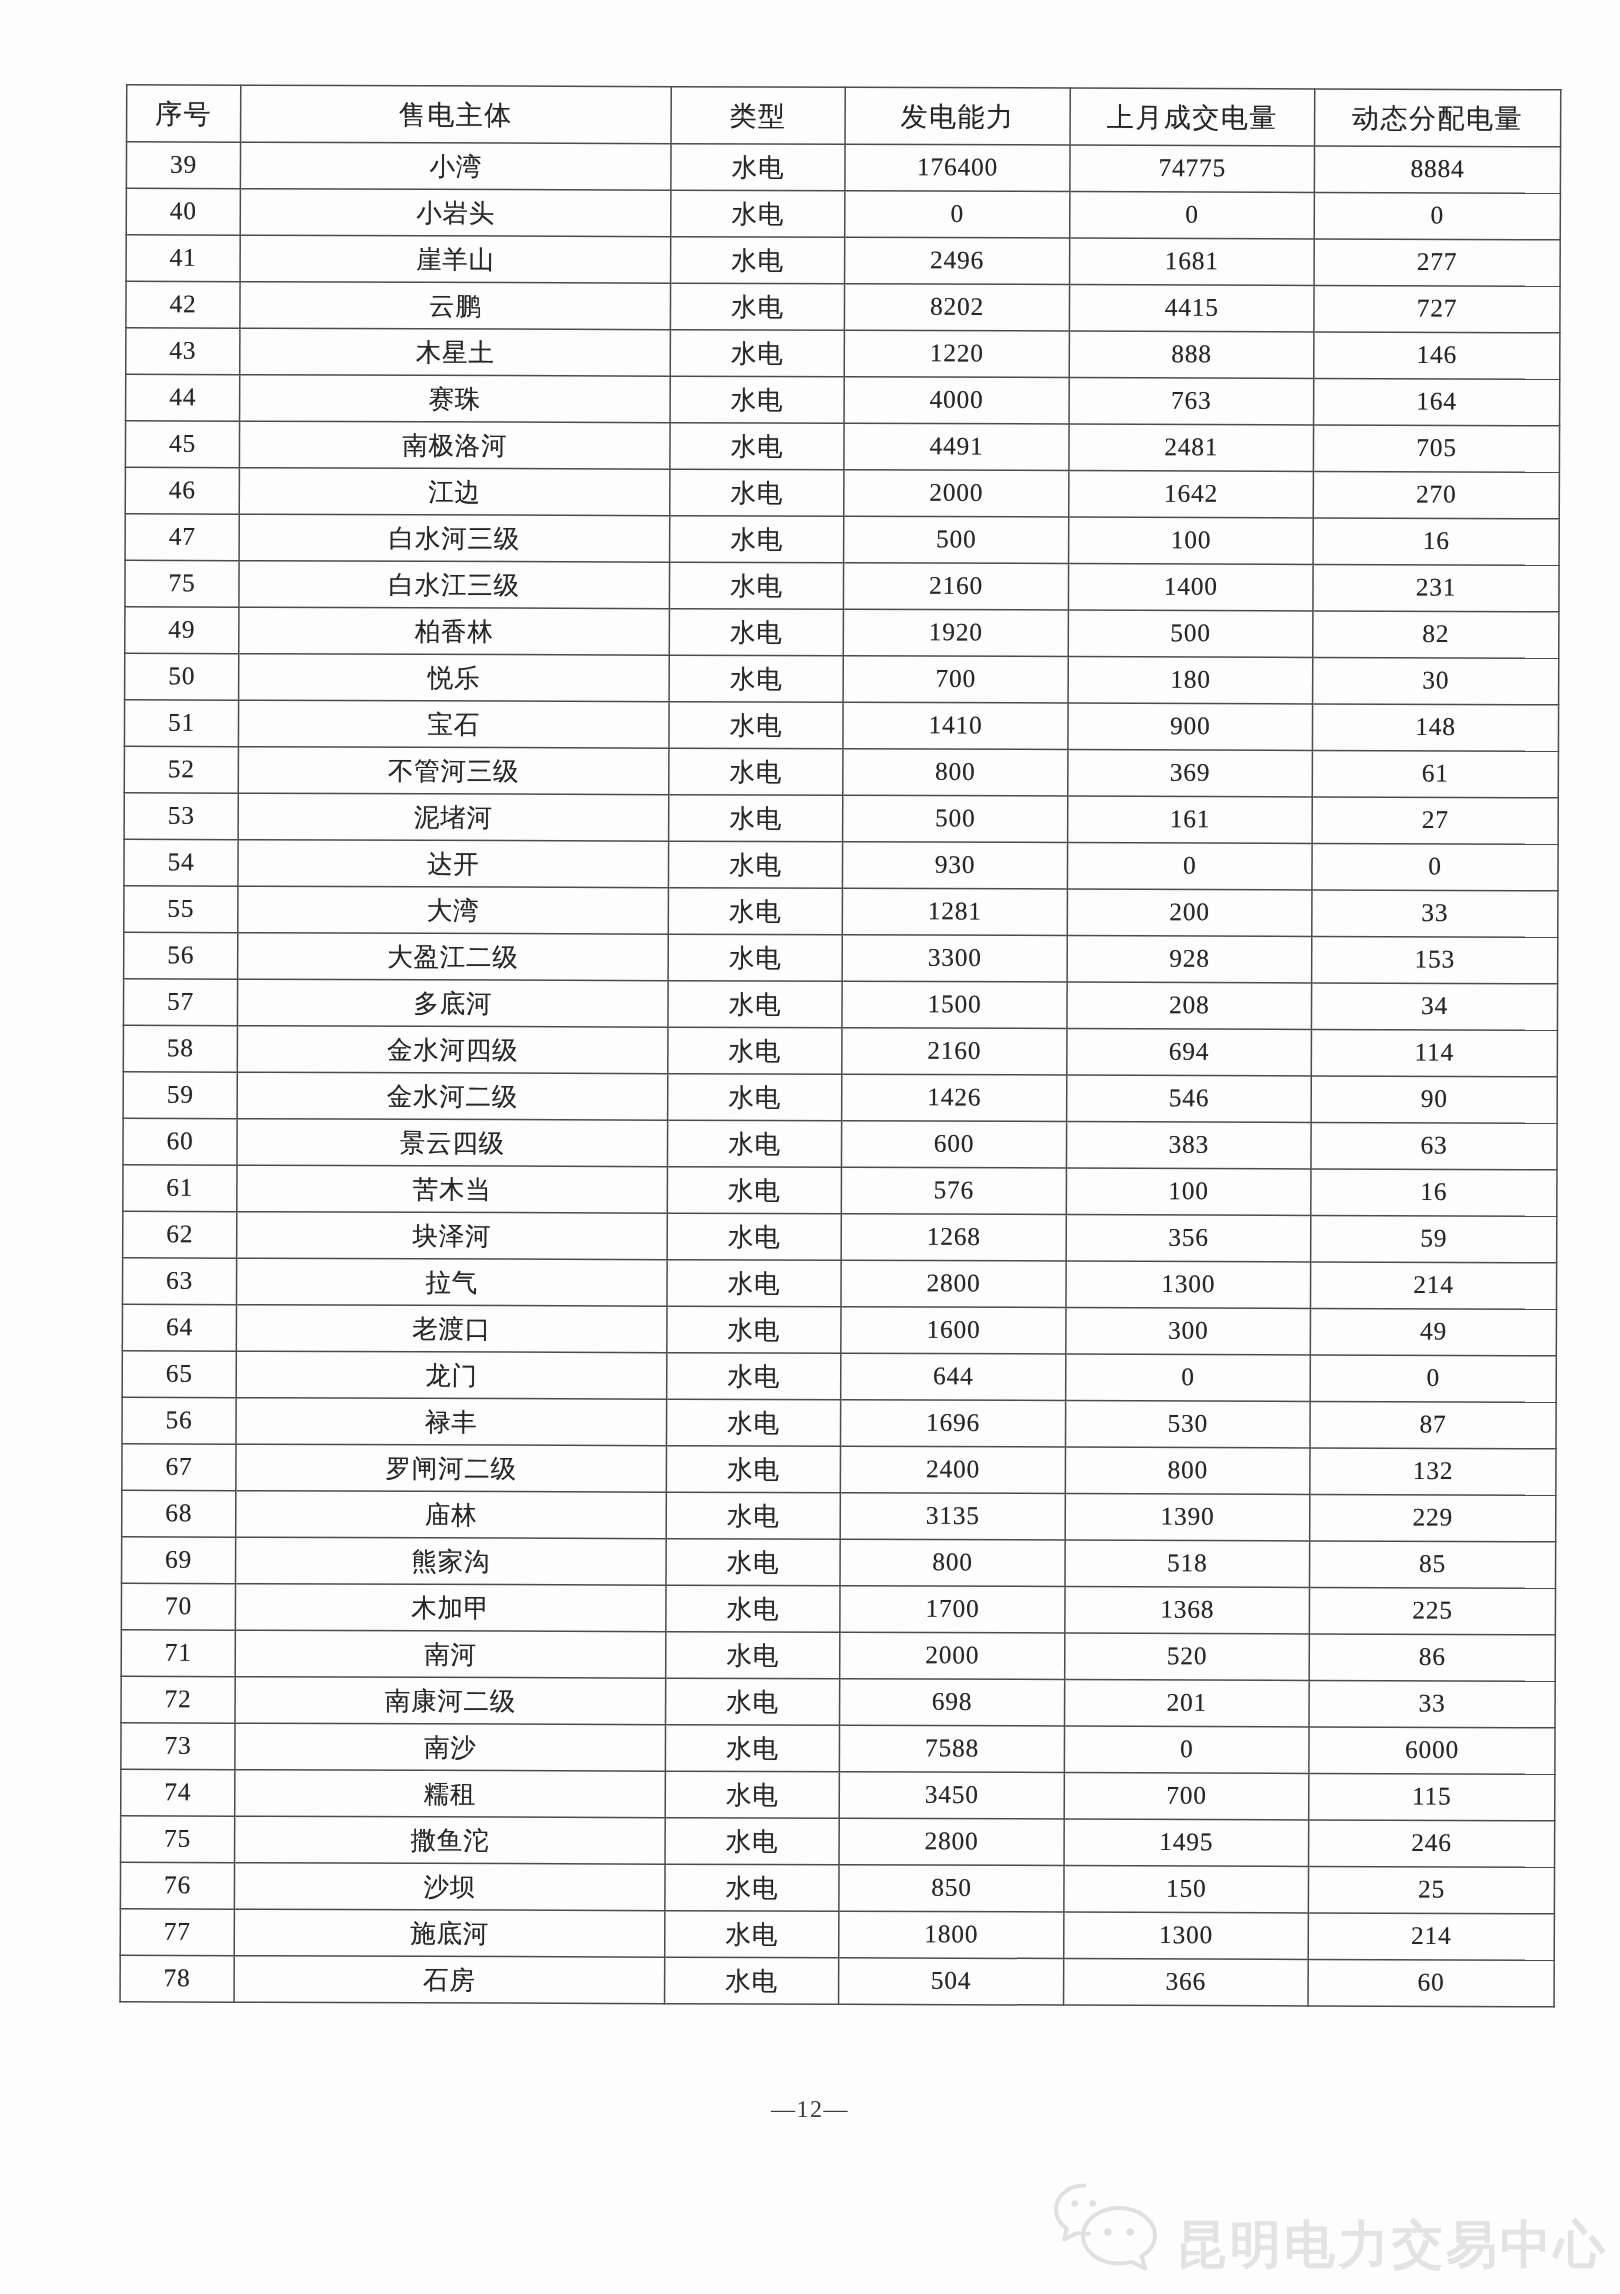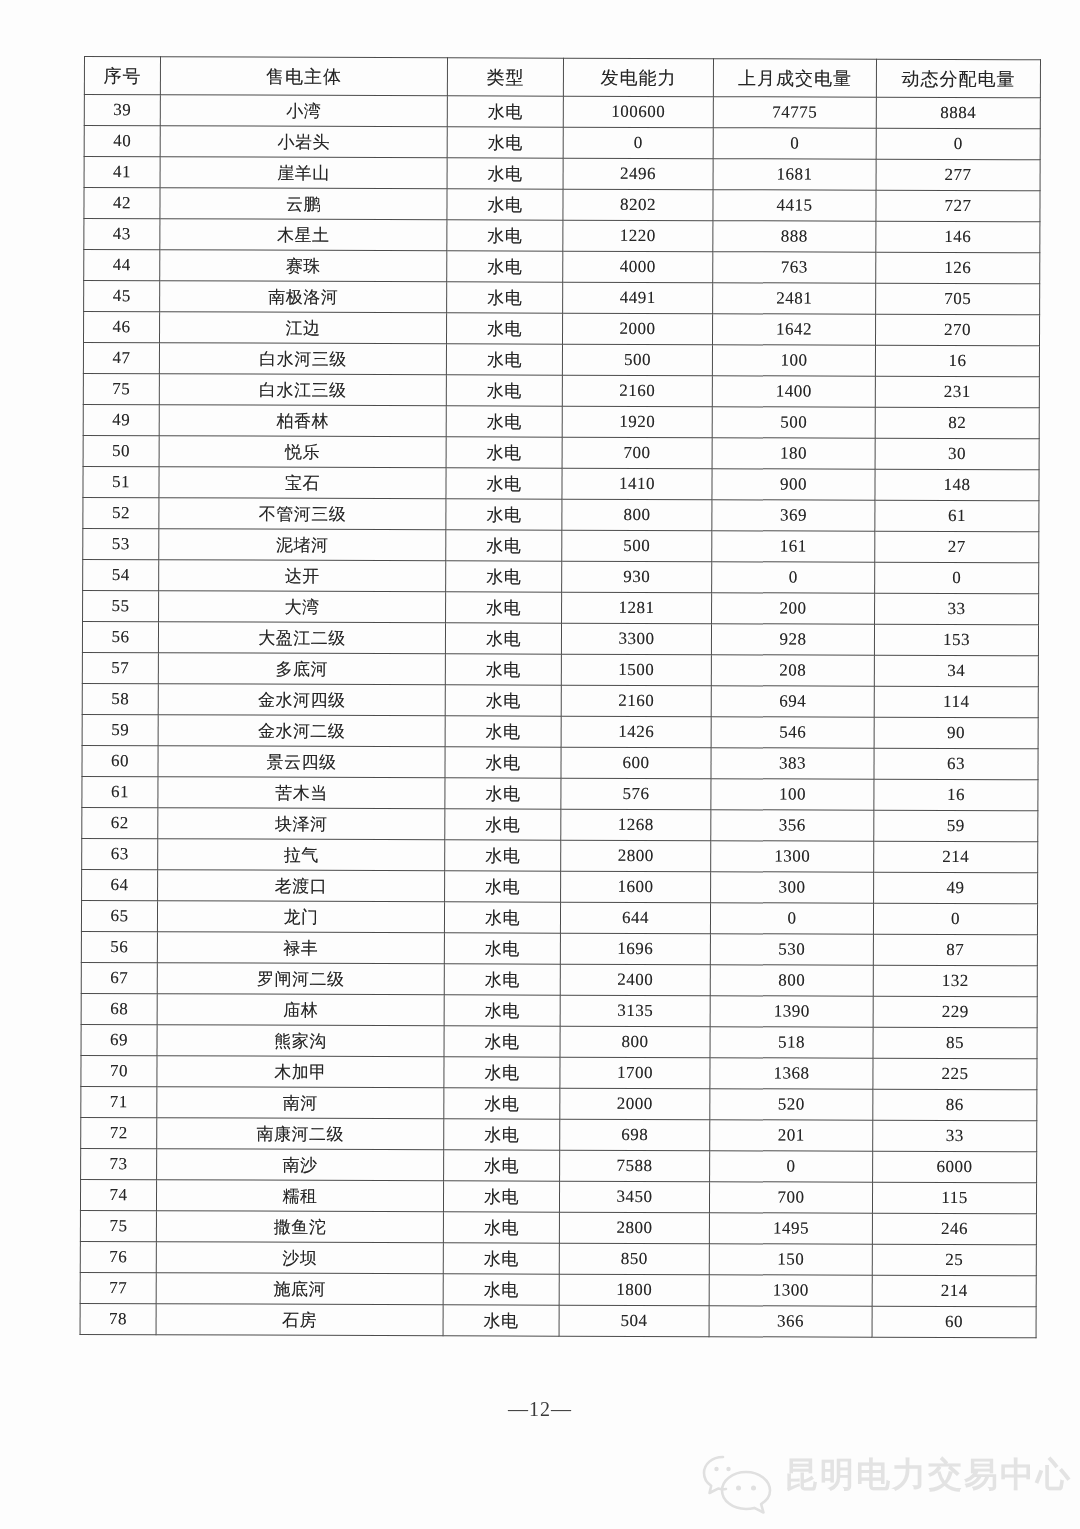--- a/index.html
+++ b/index.html
@@ -54,30 +54,30 @@
     font-size: 17px;
     letter-spacing: 0.5px;
   }
   
   .page-number {
     position: absolute;
     left: 0;
     top: 1398px;
     width: 100%;
     text-align: center;
-    font-size: 20px;
+    font-size: 16px;
     color: #3a3a3a;
     letter-spacing: 1px;
   }
   .watermark {
     position: absolute;
     top: 1452px;
     right: 8px;
     display: flex;
-    align-items: flex-start;
+    align-items: flex-end;
     gap: 10px;
   }
   .watermark-text {
     font-family: "Liberation Sans", "DejaVu Sans", sans-serif;
     font-size: 34px;
     letter-spacing: 2px;
     color: #e3e3e3;
     font-weight: bold;
   }
   .wechat-icon-svg { display: block; }
@@ -104,21 +104,21 @@
         <th>发电能力</th>
         <th>上月成交电量</th>
         <th>动态分配电量</th>
       </tr>
     </thead>
     <tbody id="table-body">
         <tr>
           <td>39</td>
           <td>小湾</td>
           <td>水电</td>
-          <td>100600</td>
+          <td>176400</td>
           <td>74775</td>
           <td>8884</td>
         </tr>
         <tr>
           <td>40</td>
           <td>小岩头</td>
           <td>水电</td>
           <td>0</td>
           <td>0</td>
           <td>0</td>
@@ -146,21 +146,21 @@
           <td>1220</td>
           <td>888</td>
           <td>146</td>
         </tr>
         <tr>
           <td>44</td>
           <td>赛珠</td>
           <td>水电</td>
           <td>4000</td>
           <td>763</td>
-          <td>126</td>
+          <td>164</td>
         </tr>
         <tr>
           <td>45</td>
           <td>南极洛河</td>
           <td>水电</td>
           <td>4491</td>
           <td>2481</td>
           <td>705</td>
         </tr>
         <tr>

